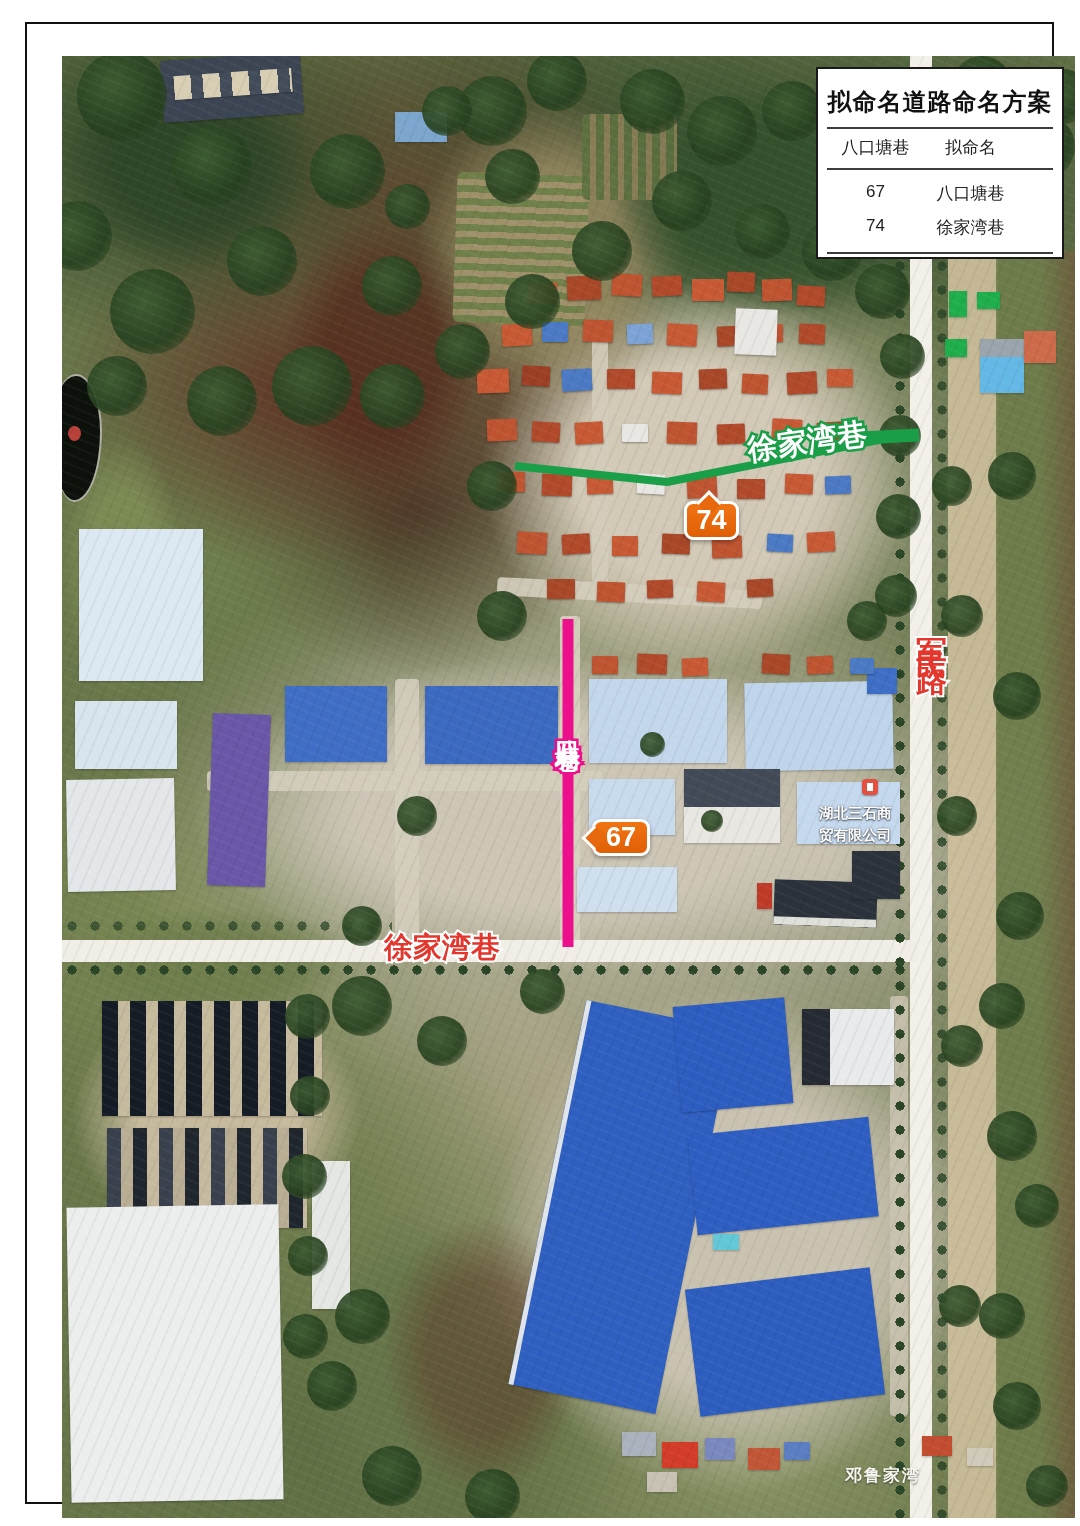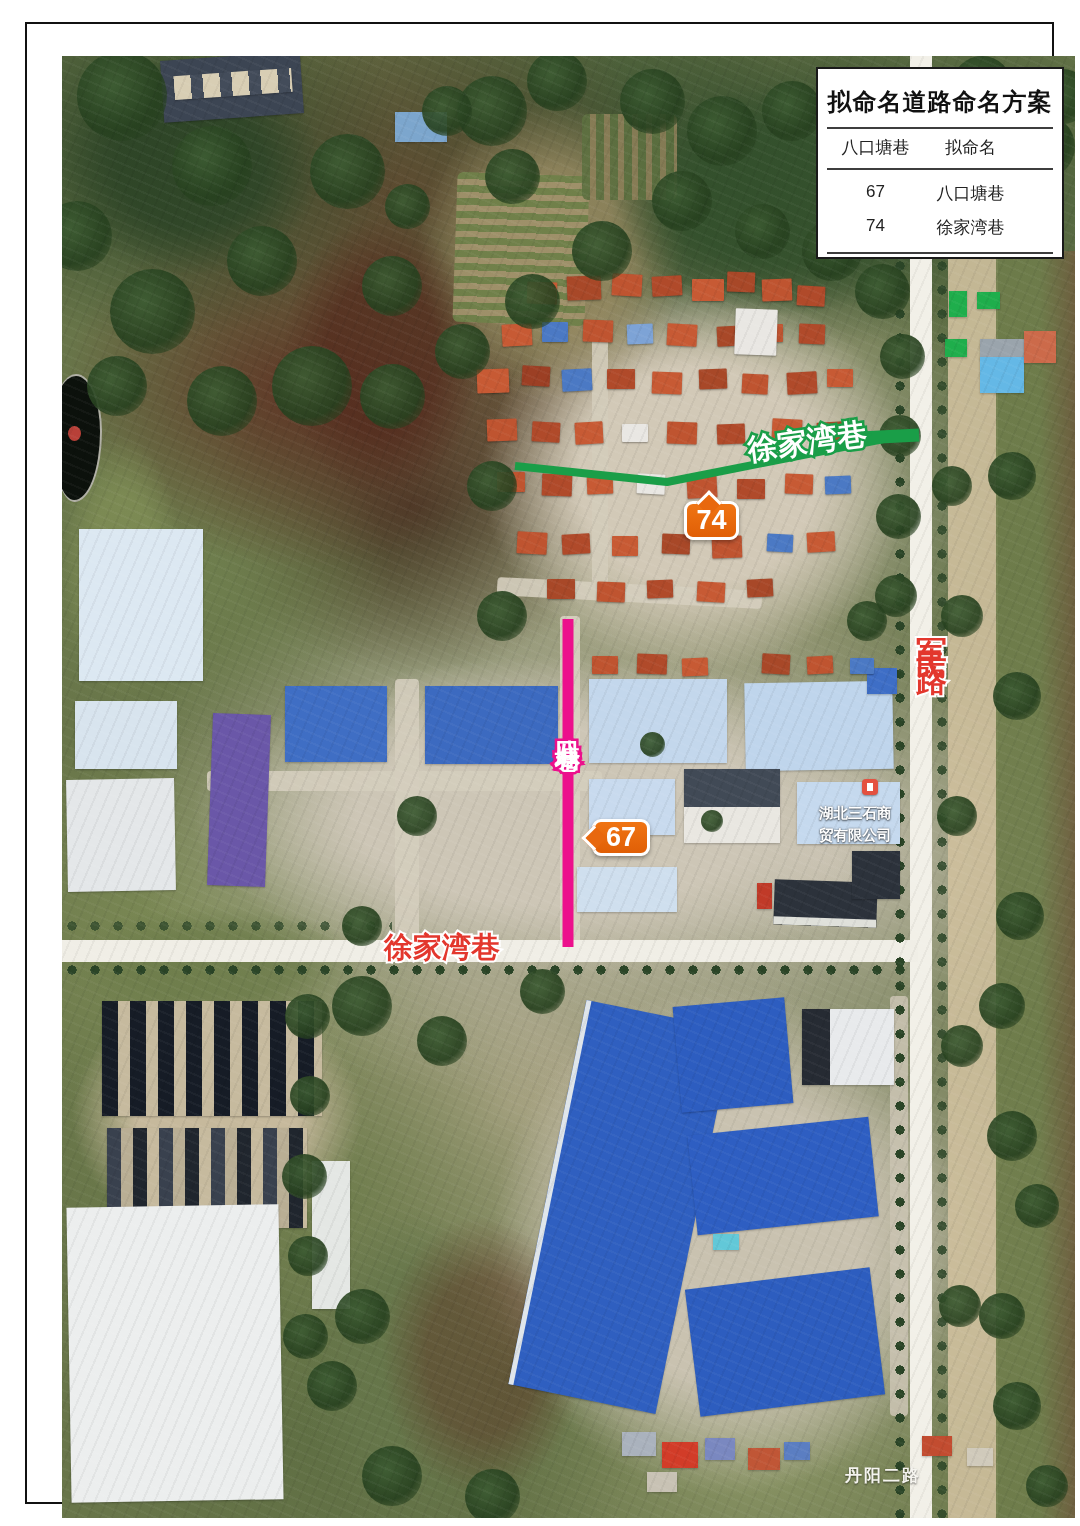--- a/index.html
+++ b/index.html
@@ -335,21 +335,21 @@
       <i class="tail tail-up"></i>
       <span>74</span>
     </div>
     <div class="badge badge-67">
       <i class="tail tail-left"></i>
       <span>67</span>
     </div>
 
     <div class="poi-icon"></div>
     <div class="poi-label">湖北三石商贸有限公司</div>
-    <div class="village-label">丹阳二路</div>
+    <div class="village-label">邓鲁家湾</div>
 
     <div class="legend">
       <div class="legend-title">拟命名道路命名方案</div>
       <div class="hline hl1"></div>
       <div class="legend-row legend-head">
         <span>八口塘巷</span>
         <span>拟命名</span>
       </div>
       <div class="hline hl2"></div>
       <div class="legend-row r1">

